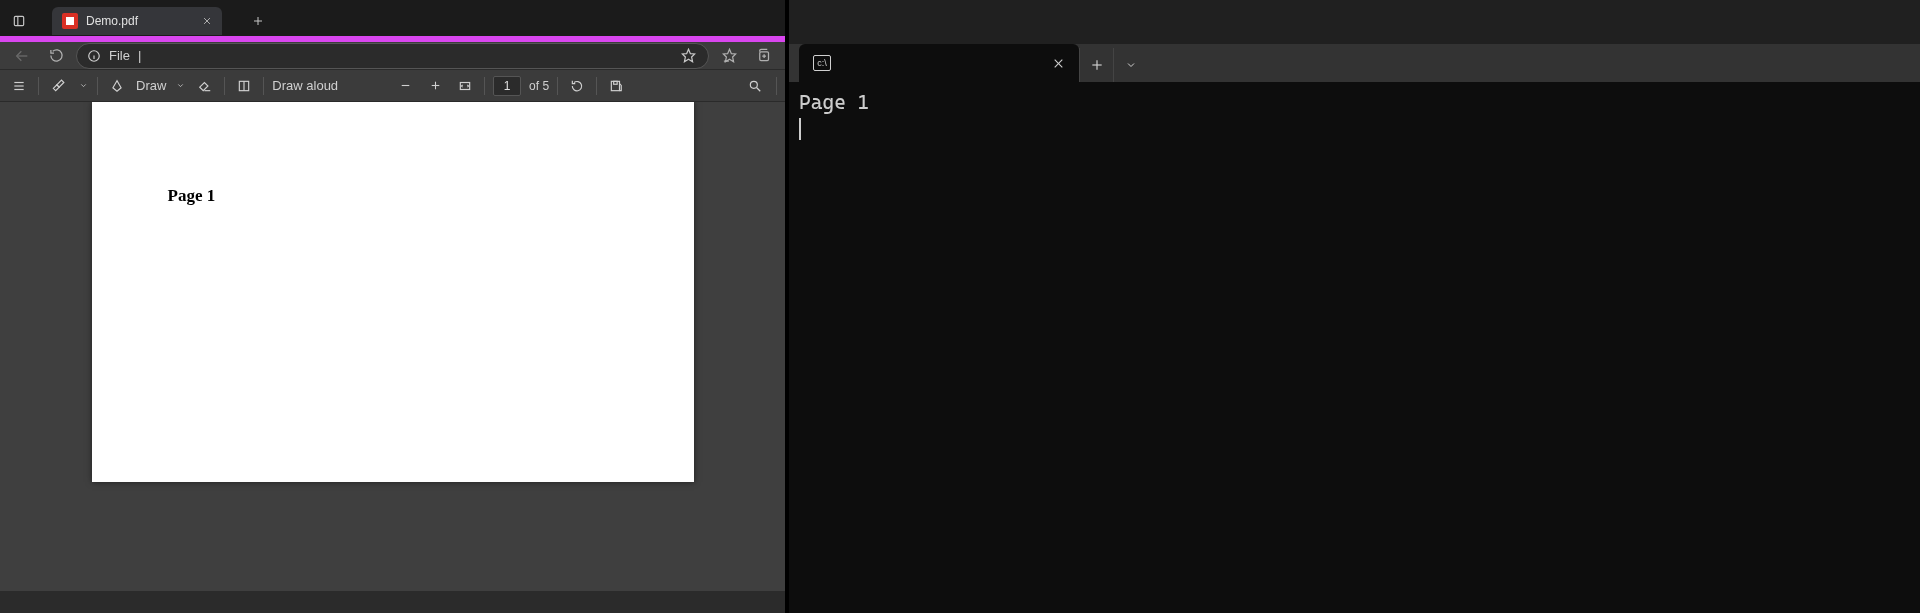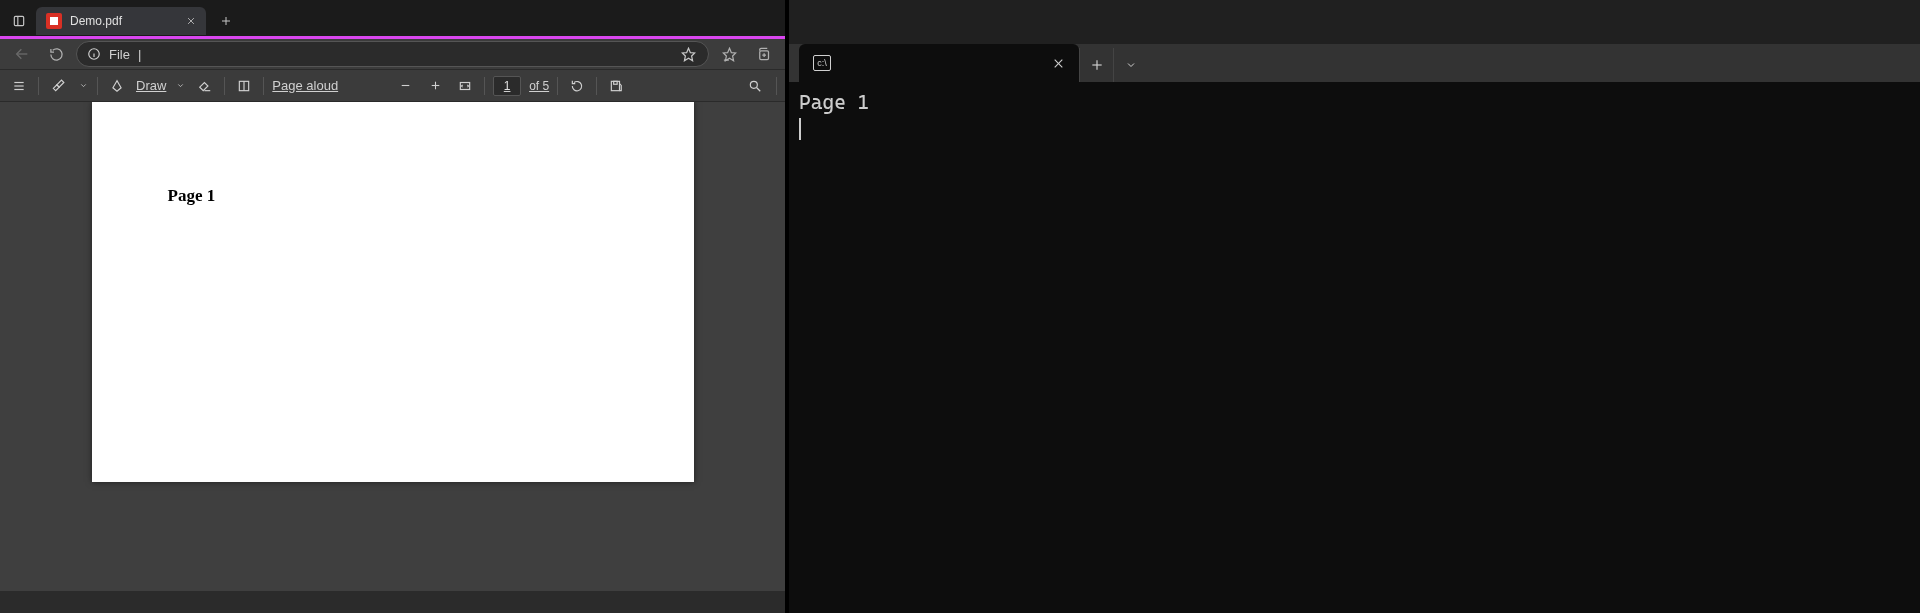--- a/index.html
+++ b/index.html
@@ -1,36 +1,36 @@
 <!DOCTYPE html>
 <html><head>
 <meta charset="utf-8">
 <style>
   * { box-sizing: border-box; margin: 0; padding: 0; }
   html, body { width: 1920px; height: 613px; overflow: hidden; font-family: "Segoe UI", Arial, sans-serif; background: #1f1f1f; }
   .screen { display: flex; width: 100%; height: 100%; }
   
   .browser { width: 785px; height: 100%; background: #202124; display: flex; flex-direction: column; }
   .browser-top { height: 6px; background: #1b1b1b; }
-  .tabstrip { height: 30px; background: #1b1b1b; display: flex; align-items: center; padding-left: 6px; gap: 4px; }
+  .tabstrip { height: 30px; background: #1b1b1b; display: flex; align-items: center; padding-left: 6px; gap: 20px; }
   .tab-btn-square { width: 26px; height: 26px; display:flex; align-items:center; justify-content:center; color:#c7c7c7; border-radius:3px; }
   .tab { display:flex; align-items:center; gap:8px; height:28px; background:#35363a; border-radius:6px 6px 0 0; padding:0 10px; min-width:170px; color:#e0e0e0; font-size:12px; }
   .tab .favicon { width:16px; height:16px; background:#d93025; border-radius:2px; display:flex; align-items:center; justify-content:center; }
   .tab .favicon::after { content:""; width:8px; height:8px; background:#fff; }
   .tab .close { margin-left:auto; color:#c7c7c7; cursor:pointer; font-size:12px; }
   .newtab { width:24px; height:24px; display:flex; align-items:center; justify-content:center; color:#c7c7c7; margin-left:4px; cursor:pointer; }
-  .addressbar-row { height:34px; background:#3c3c3c; display:flex; align-items:center; padding:0 8px; gap:6px; border-top:3px solid #d946ef; border-bottom:1px solid #2a2a2a; }
+  .addressbar-row { height:34px; background:#3c3c3c; display:flex; align-items:center; padding:0 8px; gap:6px; border-top:6px solid #d946ef; border-bottom:1px solid #2a2a2a; }
   .navicon { width:28px; height:28px; display:flex; align-items:center; justify-content:center; color:#b0b0b0; cursor:pointer; border-radius:4px; }
   .navicon.disabled { color:#6a6a6a; cursor:default; }
   .addressbar { flex:1; height:26px; background:#2b2b2b; border:1px solid #555; border-radius:14px; display:flex; align-items:center; padding:0 10px; gap:8px; color:#d0d0d0; font-size:13px; }
   .addressbar .addr-text { flex:1; }
   .addricon { width:20px; height:20px; display:flex; align-items:center; justify-content:center; color:#c7c7c7; cursor:pointer; }
   .right-icons { display:flex; gap:6px; }
   
-  .pdf-toolbar { height:32px; background:#3b3b3b; display:flex; align-items:center; padding:0 8px; gap:8px; color:#d0d0d0; font-size:13px; border-bottom:1px solid #2a2a2a;text-decoration:underline; }
+  .pdf-toolbar { height:32px; background:#3b3b3b; display:flex; align-items:center; padding:0 8px; gap:8px; color:#d0d0d0; font-size:13px; border-bottom:1px solid #2a2a2a; }
   .pdf-toolbar .sep { width:1px; height:18px; background:#555; }
   .tbicon { width:22px; height:22px; display:flex; align-items:center; justify-content:center; color:#d0d0d0; cursor:pointer; }
   .tbtext { cursor:pointer; }
   .page-input { width:28px; height:20px; background:#2b2b2b; border:1px solid #555; color:#e0e0e0; text-align:center; font-size:12px; border-radius:2px; }
   .pdf-toolbar .right { margin-left:auto; display:flex; gap:10px; align-items:center; }
   
   .pdf-viewer { flex:1; background:#3f3f3f; display:flex; justify-content:center; overflow:hidden; }
   .pdf-page { margin-top:0px; width:602px; height:380px; background:#fff; box-shadow:0 0 6px rgba(0,0,0,.5); padding:84px 76px; }
   .pdf-page .page-heading { font-family: "Times New Roman", serif; font-weight:bold; font-size:17px; color:#000; }
   .browser-footer { height:22px; background:#2b2b2b; }
@@ -168,21 +168,21 @@
           </svg>
       </div>
       <div class="sep"></div>
       <div class="tbicon">
         <svg width="14" height="14" viewBox="0 0 24 24" fill="none" stroke="currentColor" stroke-width="2">
             <rect x="4" y="4" width="16" height="16"></rect>
             <line x1="12" y1="4" x2="12" y2="20"></line>
           </svg>
       </div>
       <div class="sep"></div>
-      <span class="tbtext">Page aloud</span>
+      <span class="tbtext">Draw aloud</span>
 
       <div style="flex:0 0 40px"></div>
       <div class="tbicon">
         <svg width="13" height="13" viewBox="0 0 24 24" stroke="currentColor" stroke-width="2">
             <line x1="5" y1="12" x2="19" y2="12"></line>
           </svg>
       </div>
       <div class="tbicon">
         <svg width="13" height="13" viewBox="0 0 24 24" stroke="currentColor" stroke-width="2">
             <line x1="12" y1="5" x2="12" y2="19"></line>

